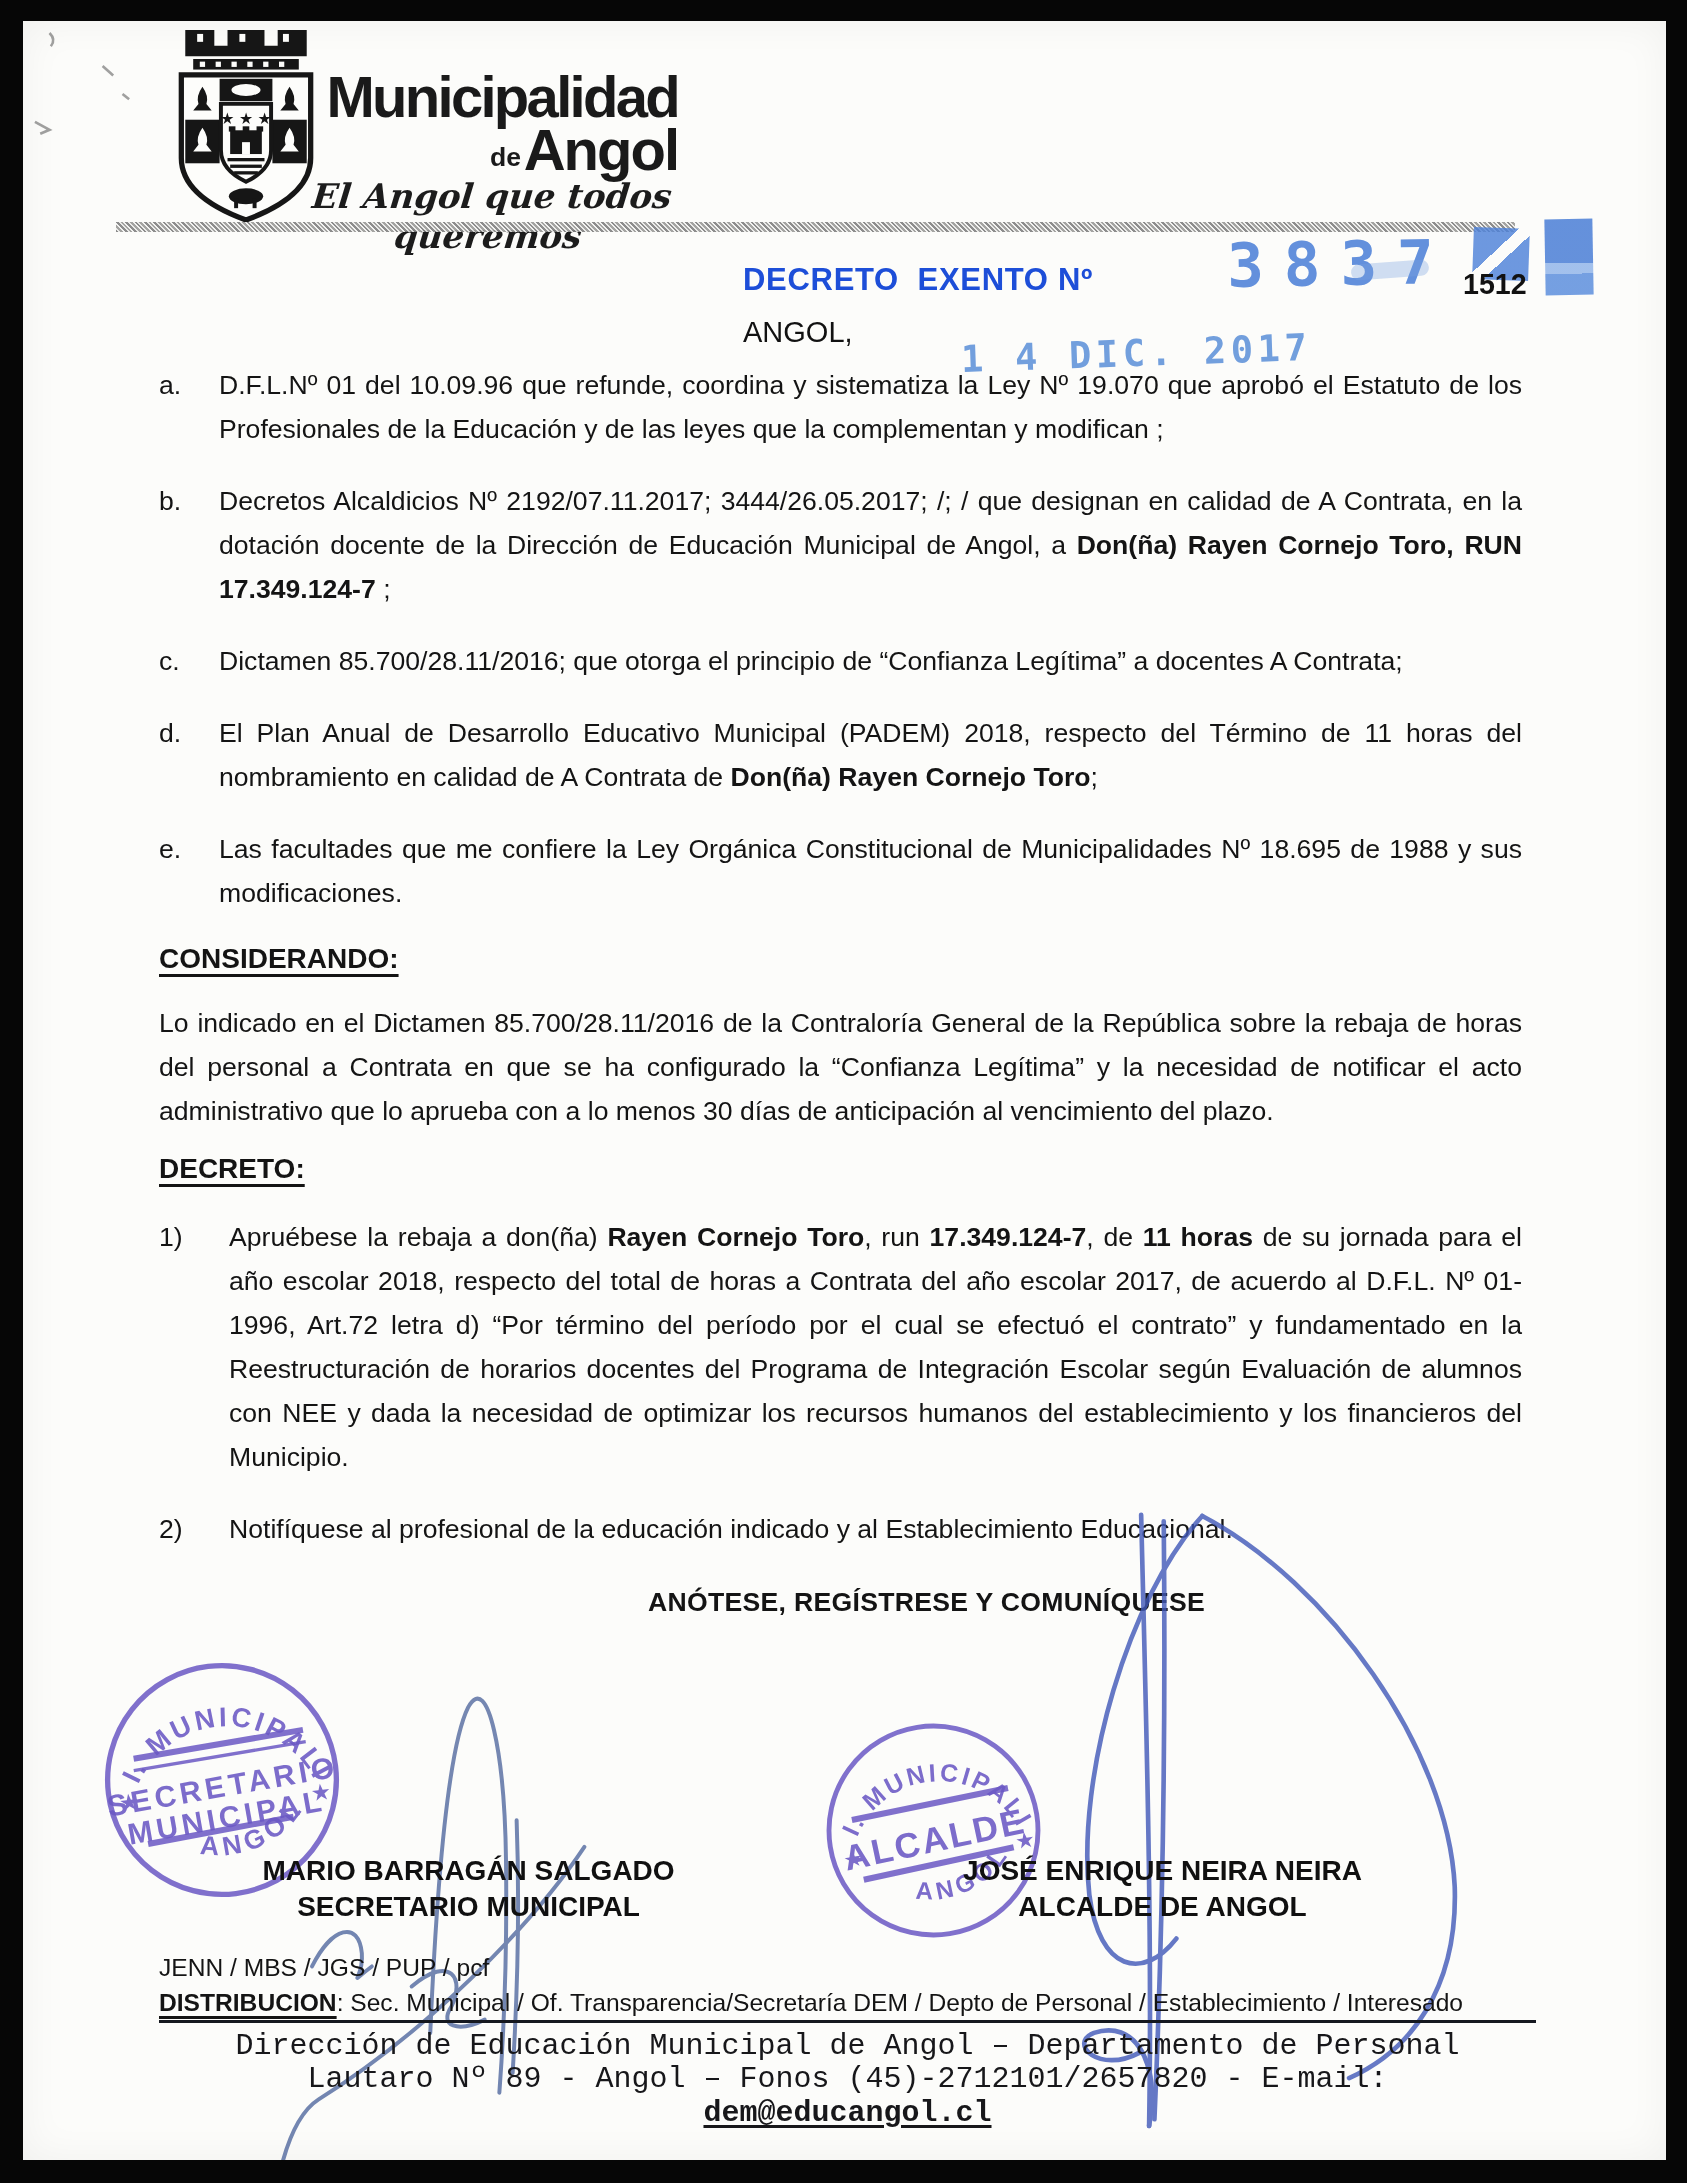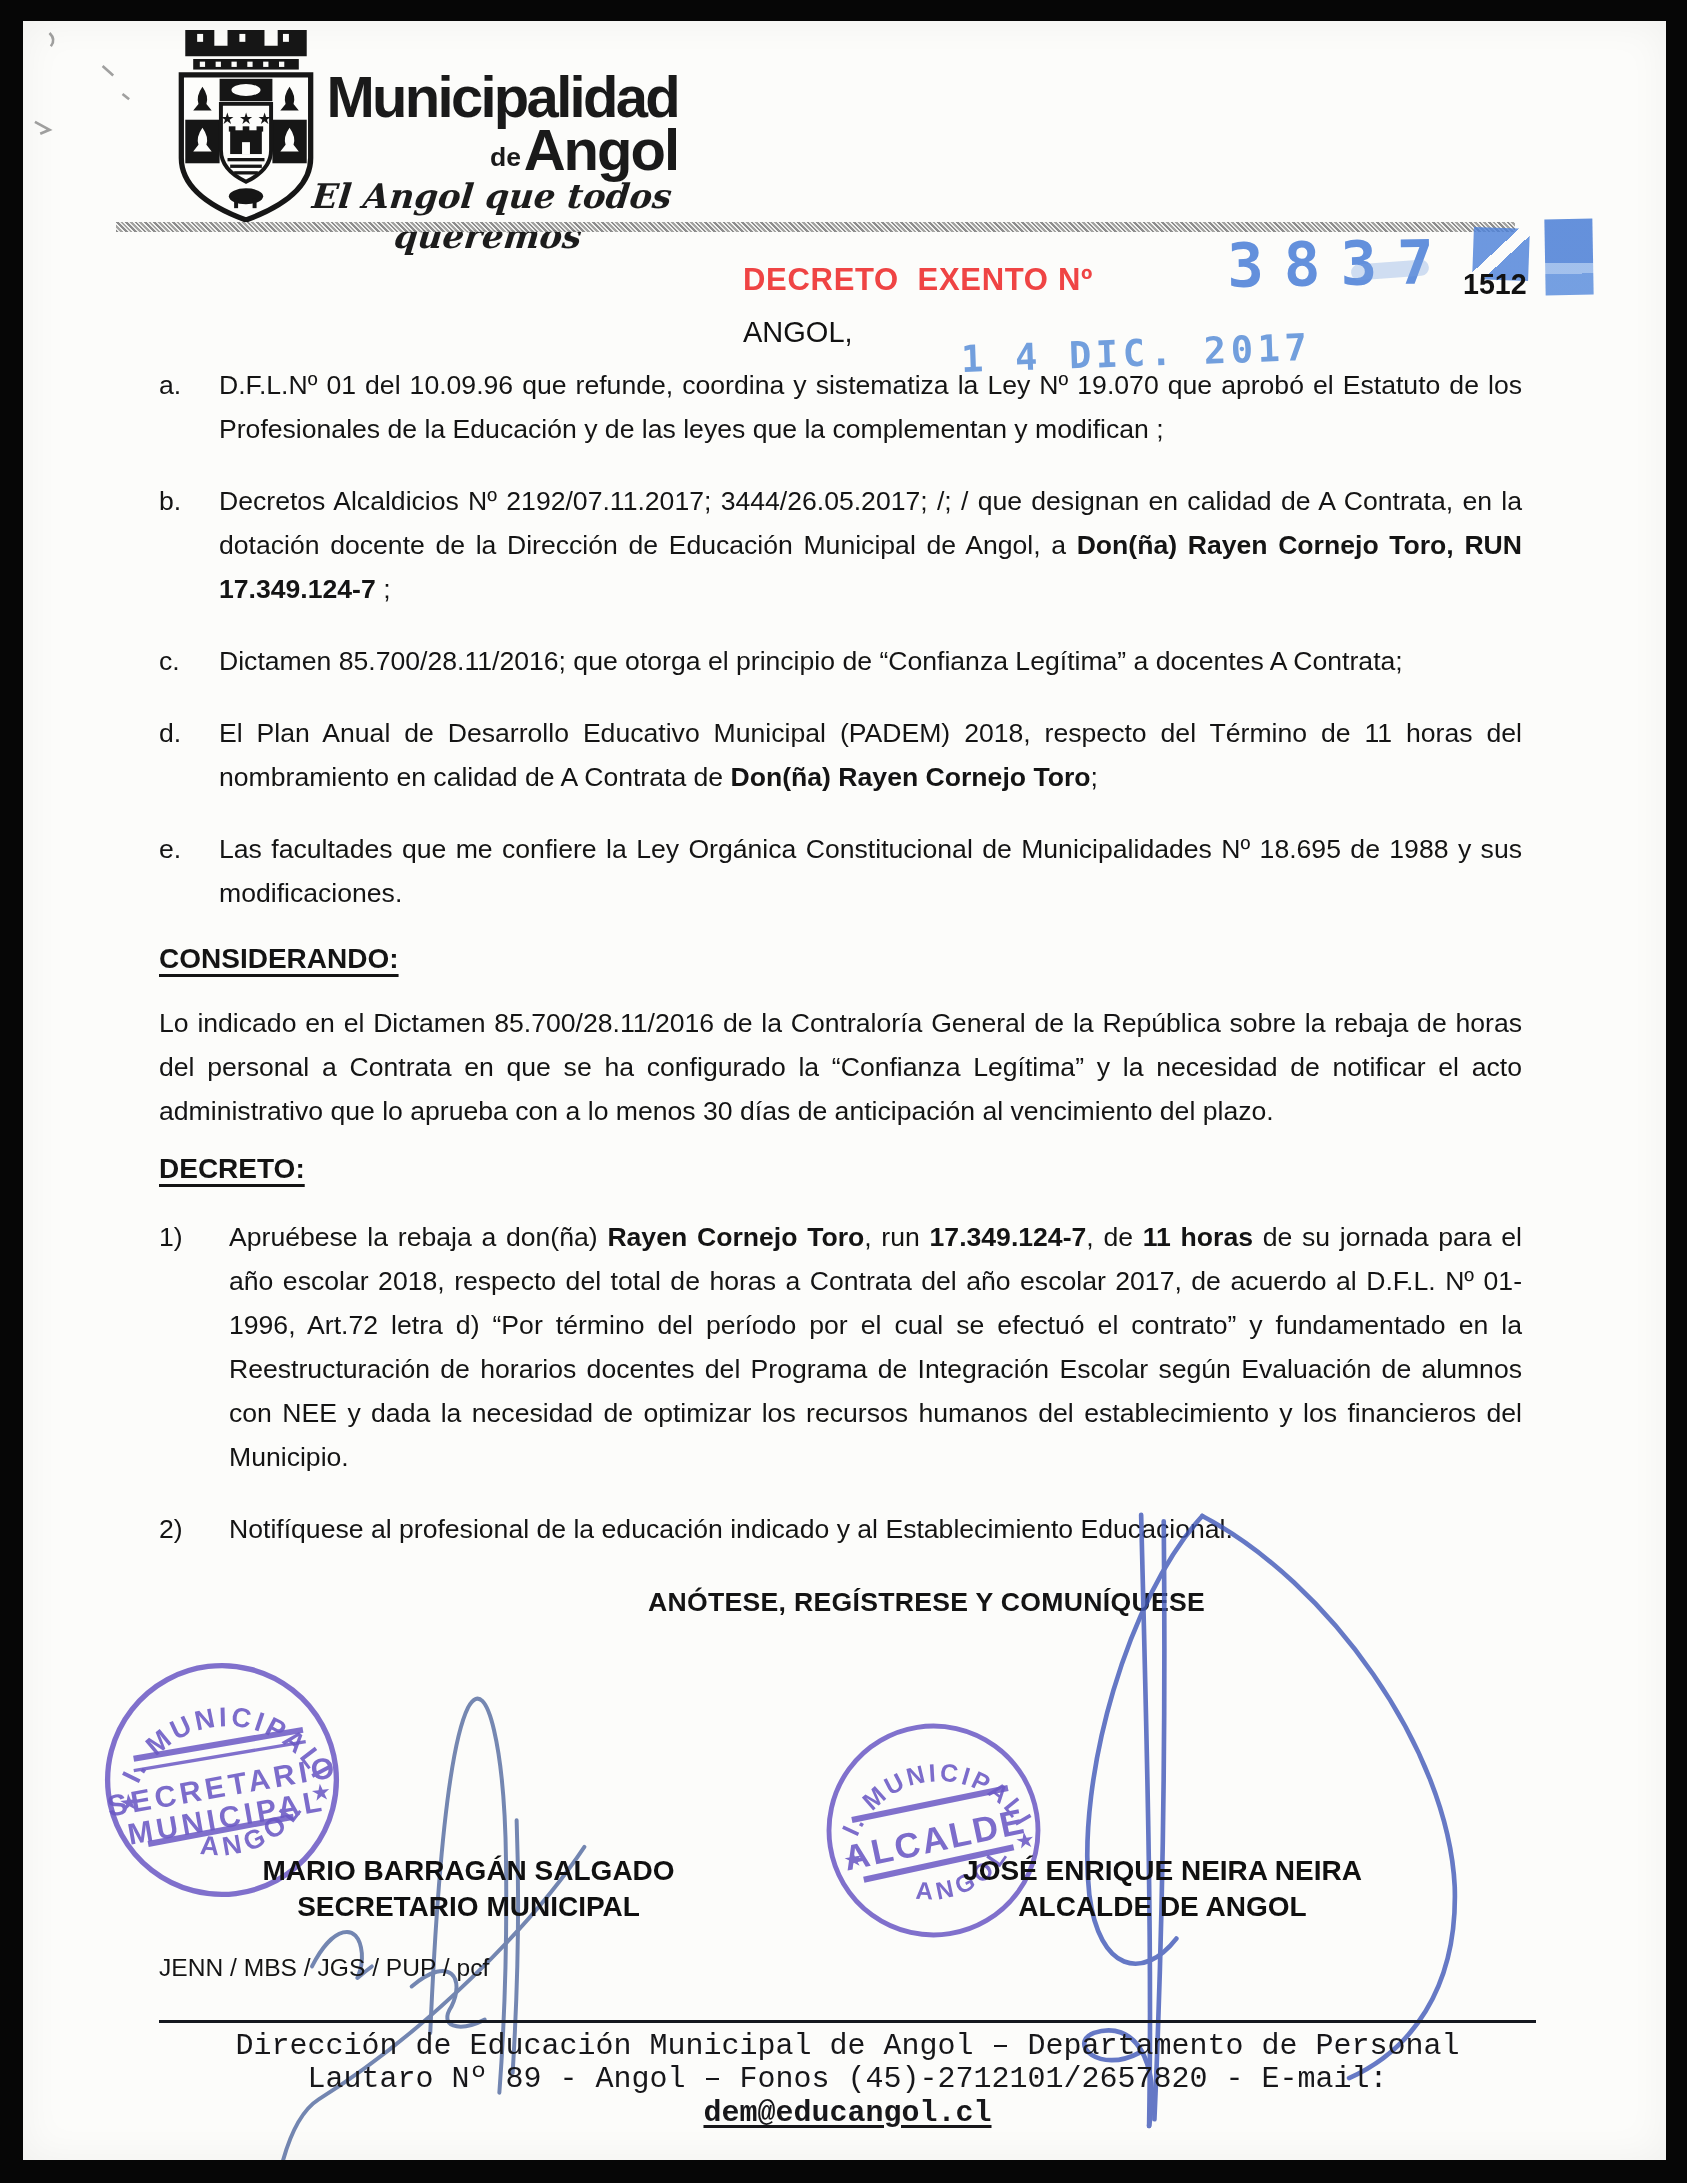--- a/index.html
+++ b/index.html
@@ -22,21 +22,21 @@
     position:absolute;left:279px;top:155px;width:376px;text-align:center;
     font-family:"DejaVu Serif",serif;font-style:italic;font-weight:700;
     font-size:34px;color:#1c1c1c;transform:skewX(-6deg);
   }
   .divider{
     position:absolute;left:93px;top:201px;width:1399px;height:10px;
     background:repeating-linear-gradient(45deg,#808080 0 2px,#e8e8e6 2px 3.3px,#9a9a98 3.3px 5.3px,#f2f2f0 5.3px 6.6px);
     opacity:.9;
   }
   
-  .decree-title{position:absolute;left:720px;top:241px;font-size:31px;font-weight:700;letter-spacing:0.7px;white-space:pre;color:#ef4444;}
+  .decree-title{position:absolute;left:720px;top:241px;font-size:31px;font-weight:700;letter-spacing:0.7px;white-space:pre;color:#1d4ed8;}
   .decree-number{position:absolute;left:1440px;top:247px;font-size:28.6px;font-weight:700;color:#111;}
   .city-line{position:absolute;left:720px;top:295px;font-size:29px;font-weight:400;color:#111;}
   .stamp-number{
     position:absolute;left:1204px;top:207px;font-family:"DejaVu Sans Mono",monospace;
     font-weight:700;font-size:61px;letter-spacing:20px;color:#4e82d9;opacity:.88;
     transform:rotate(-1deg);white-space:pre;
   }
   .stamp-smudge-a{
     position:absolute;left:1450px;top:207px;width:56px;height:52px;opacity:.82;transform:rotate(2deg);
     background:linear-gradient(135deg,#4e82d9 0 42%,#fcfcfa 42% 58%,#4e82d9 58%);
@@ -254,20 +254,23 @@
       <path d="M150,110 l10,8"></path>
     </g>
   </svg>
 
   <div class="sig-name sig-left-name">MARIO BARRAGÁN SALGADO</div>
   <div class="sig-name sig-left-title">SECRETARIO MUNICIPAL</div>
   <div class="sig-name sig-right-name">JOSÉ ENRIQUE NEIRA NEIRA</div>
   <div class="sig-name sig-right-title">ALCALDE DE ANGOL</div>
 
   <div class="initials">JENN / MBS / JGS / PUP / pcf</div>
+  <div class="distribution">
+    <b>DISTRIBUCION</b><span>: Sec. Municipal / Of. Transparencia/Secretaría DEM / Depto de Personal / Establecimiento / Interesado</span>
+  </div>
   <div class="bottom-rule"></div>
   <div class="footer-line footer-1">Dirección de Educación Municipal de Angol – Departamento de Personal</div>
   <div class="footer-line footer-2">
     <span>Lautaro  Nº 89 - Angol – Fonos (45)-2712101/2657820 - E-mail: </span><span class="email">dem@educangol.cl</span>
   </div>
 
 </div>
 
 
 </body></html>

